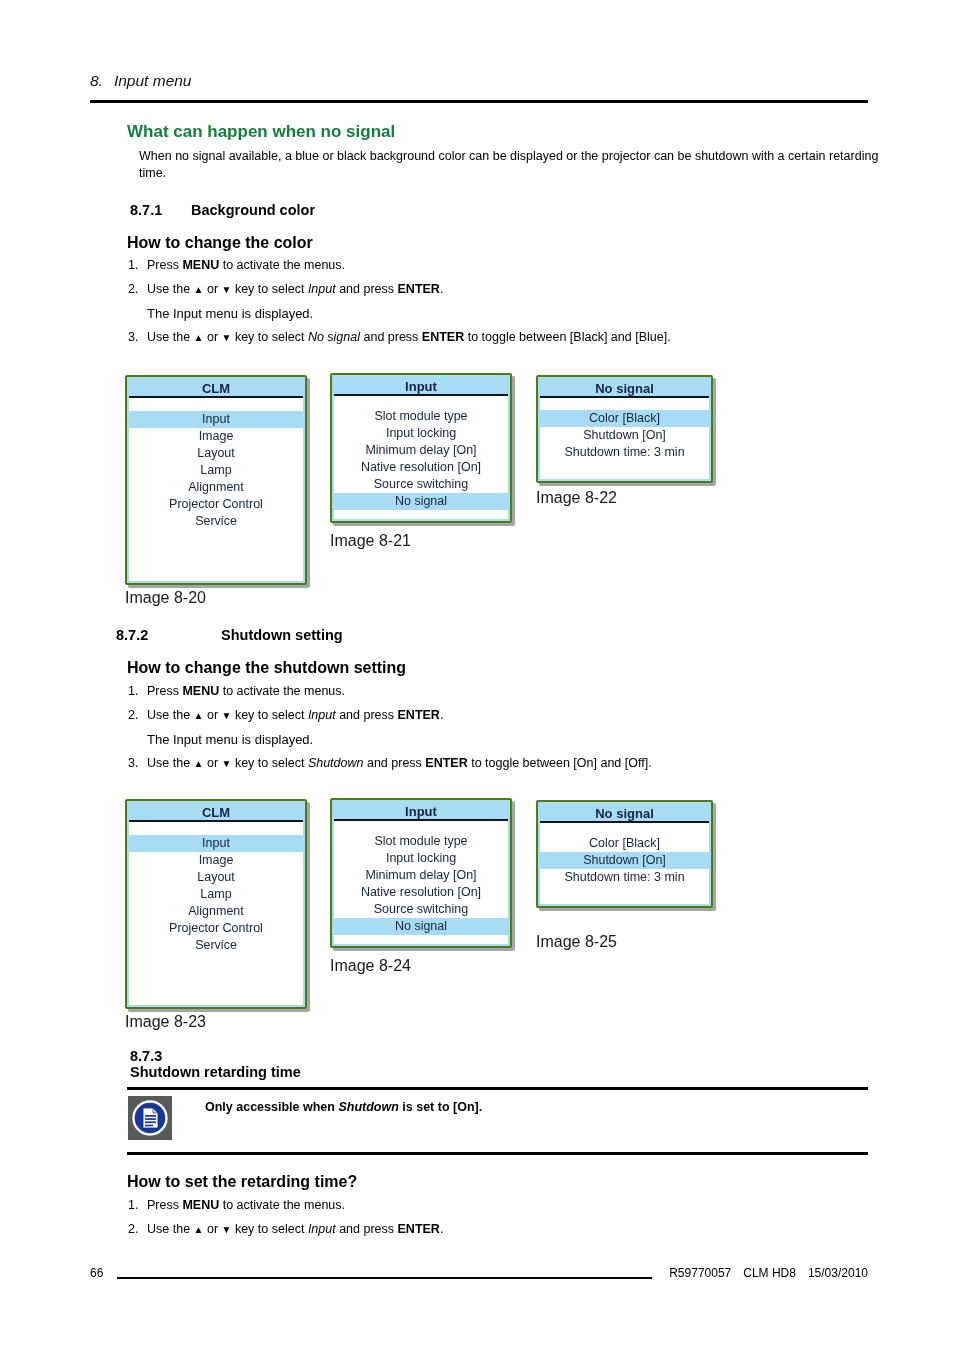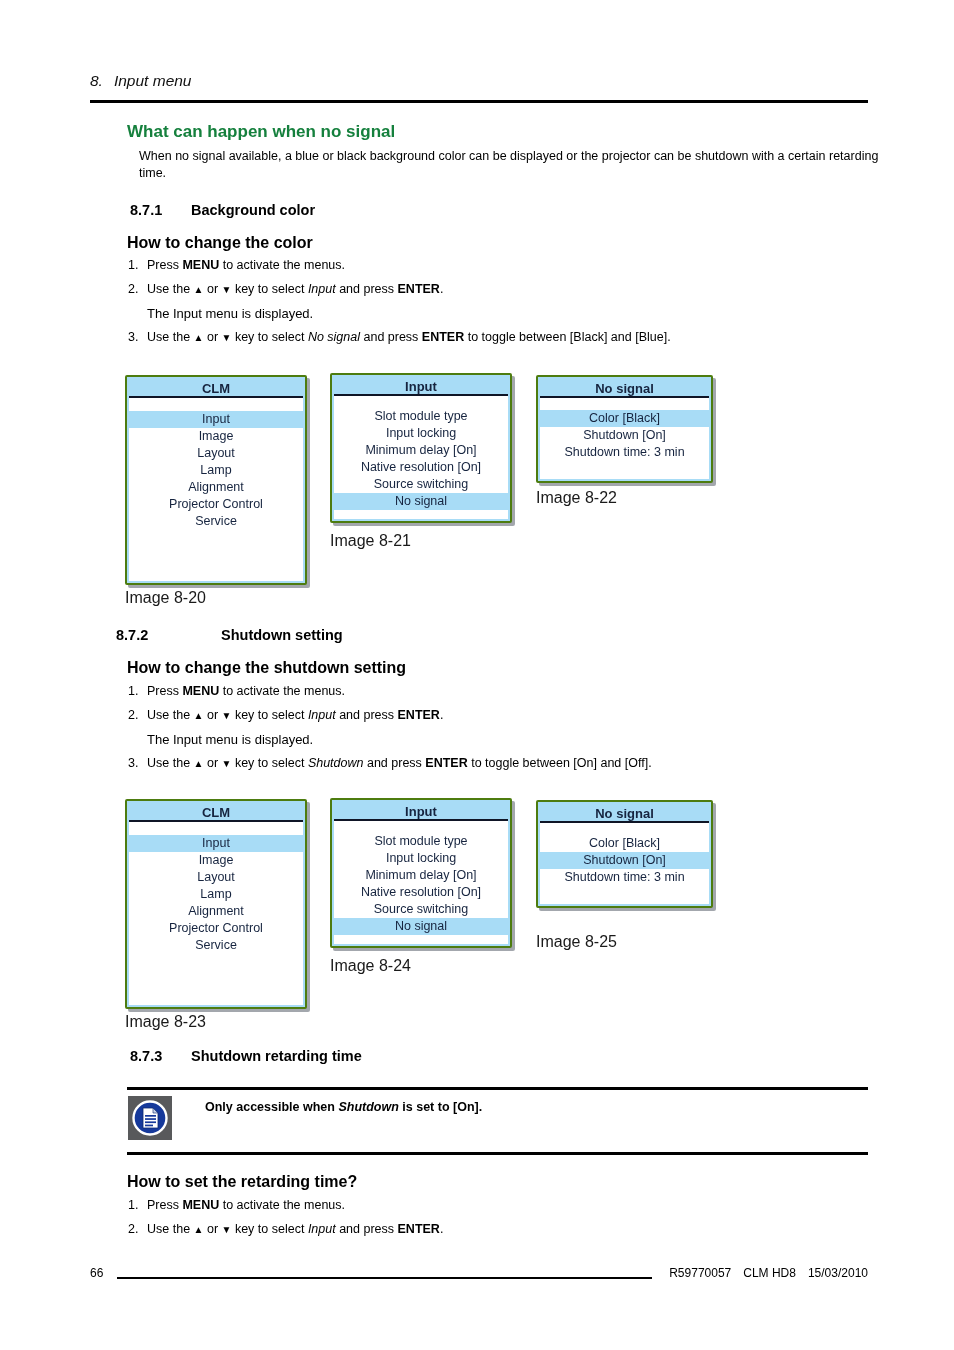--- a/index.html
+++ b/index.html
@@ -198,21 +198,21 @@
     <div class="menu-gap" style="height:12px;"></div>
     <div>
         <div class="menu-row">Color [Black]</div>
         <div class="menu-row hl">Shutdown [On]</div>
         <div class="menu-row">Shutdown time: 3 min</div>
       </div>
   </div>
 </div>
 <div class="fig-caption" style="left:536px;top:913px;margin-top:20px;">Image 8-25</div>
 
-<div class="abs h-sec" style="left:90px;top:1048px;">
+<div class="abs h-sec" style="left:90px;top:1048px;flex-direction:column;">
   <span class="sec-num">8.7.3</span>
   <span>Shutdown retarding time</span>
 </div>
 
 <div class="abs note-rule" style="top:1087px;"></div>
 <div class="abs note-icon-wrap">
   <svg width="44" height="44" viewBox="0 0 44 44">
     <rect width="44" height="44" fill="#58595b"></rect>
     <circle cx="22" cy="22" r="16.5" fill="#16399b" stroke="#ffffff" stroke-width="2.4"></circle>
     <path d="M15 12 h10 l5 5 v15 h-15 z" fill="#ffffff" stroke="#0e2a70" stroke-width="0.8"></path>

